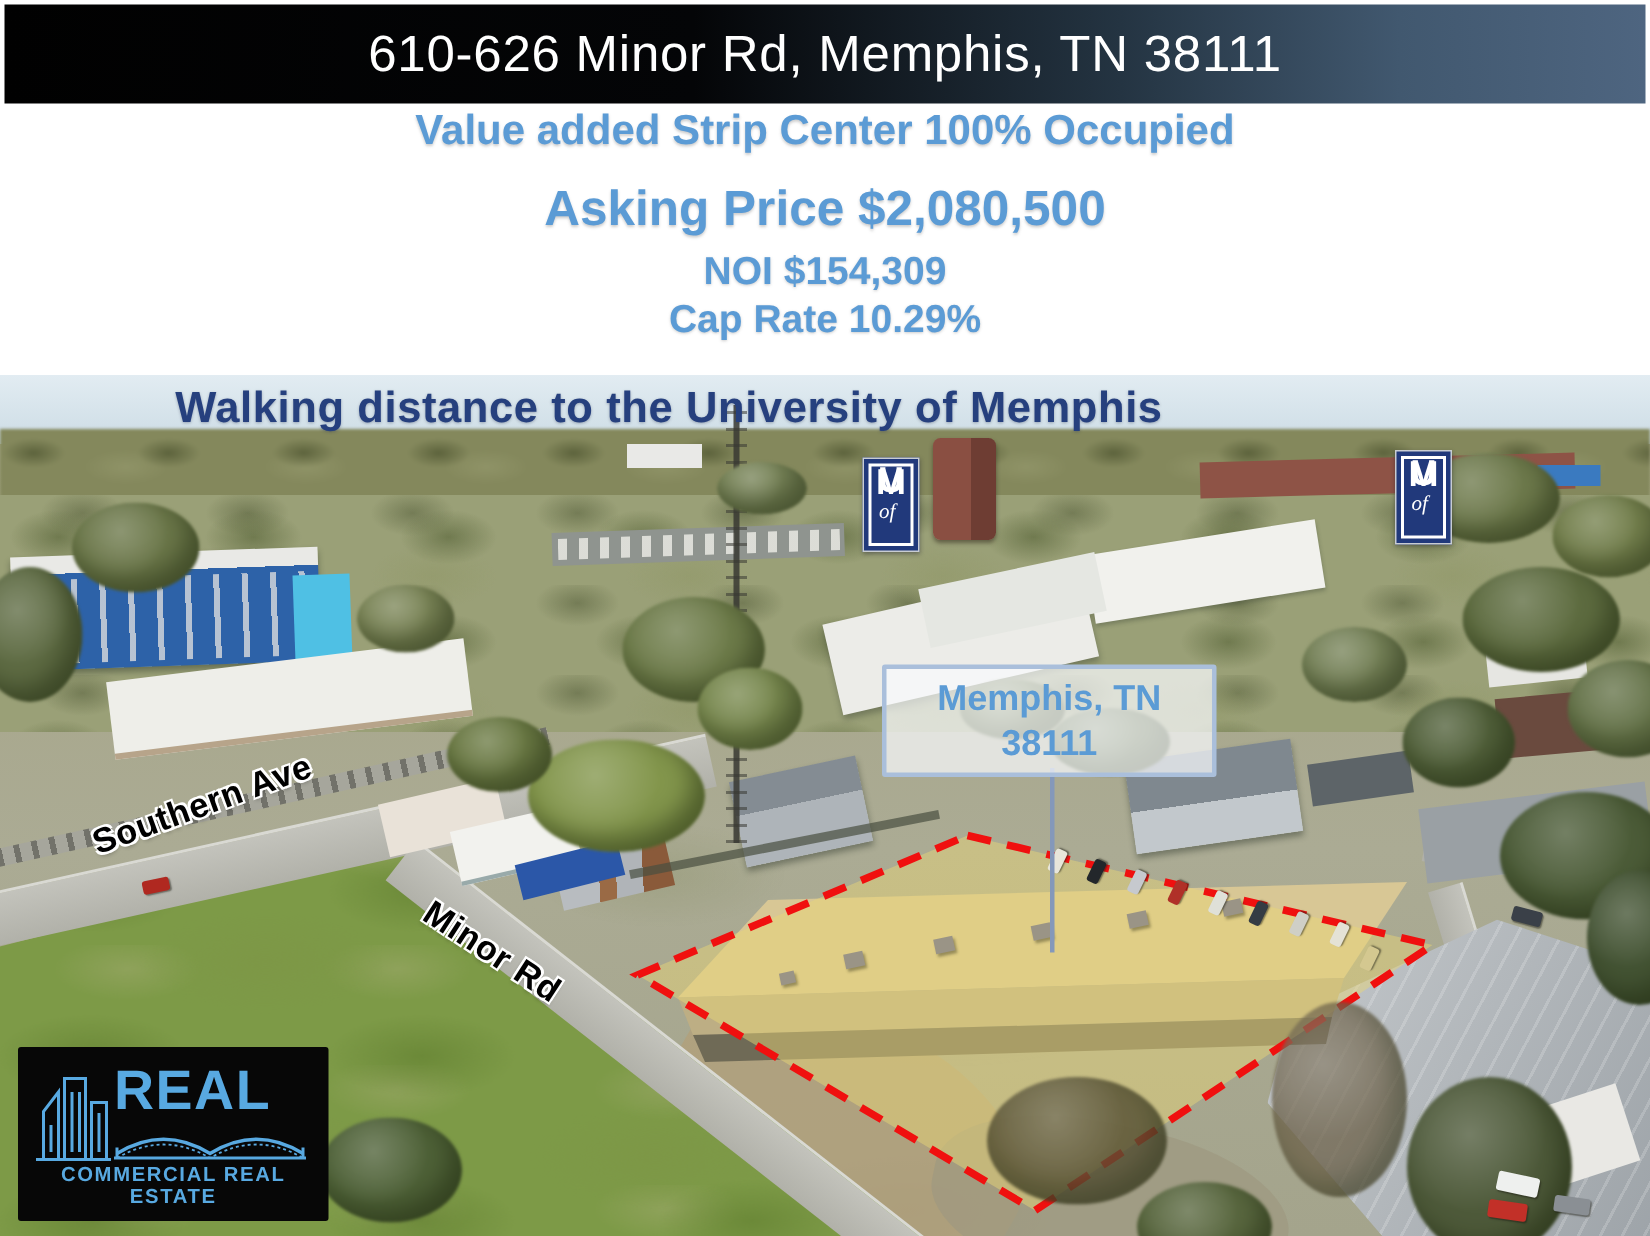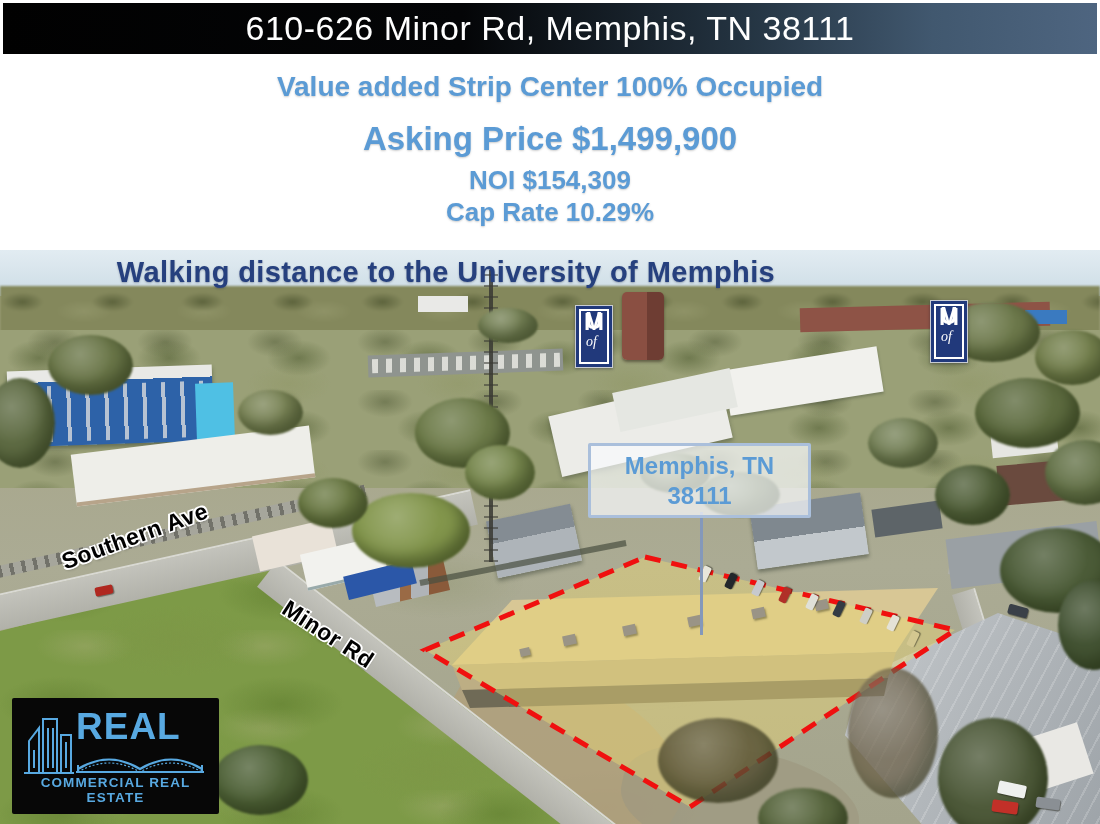--- a/index.html
+++ b/index.html
@@ -1,20 +1,20 @@
 <!DOCTYPE html>
 <html><head>
 <meta charset="utf-8">
 <style>
   html,body{margin:0;padding:0;background:#e9e9e9;}
   .page{position:relative;width:1100px;height:824px;background:#ffffff;overflow:hidden;
         font-family:"Liberation Sans",sans-serif;}
 
   
-  .banner{position:absolute;left:3px;top:3px;width:1094px;height:51px;
+  .banner{position:absolute;left:3px;top:3px;width:1094px;height:66px;
     background:linear-gradient(90deg,#010101 0%,#040507 42%,#243442 68%,#41586f 85%,#4e6580 100%);
     display:flex;align-items:center;justify-content:center;}
   .banner span{color:#ffffff;font-size:34px;font-weight:400;letter-spacing:.5px;}
 
   
   .hl{position:absolute;left:0;width:1100px;text-align:center;color:#5b9bd5;
       text-shadow:0 1px 2px rgba(110,110,110,.35);}
   .subtitle{top:71px;font-size:28px;font-weight:600;}
   .price{top:120px;font-size:33px;font-weight:700;}
   .noi{top:165px;font-size:26px;font-weight:600;}
@@ -121,21 +121,21 @@
 </head>
 <body>
 
 <div class="page">
 
   <div class="banner">
     <span>610-626 Minor Rd, Memphis, TN 38111</span>
   </div>
 
   <div class="hl subtitle">Value added Strip Center 100% Occupied</div>
-  <div class="hl price">Asking Price $1,499,900</div>
+  <div class="hl price">Asking Price $2,080,500</div>
   <div class="hl noi">NOI $154,309</div>
   <div class="hl cap">Cap Rate 10.29%</div>
 
   <div class="photo">
 
     <div class="sky"></div>
     <div class="treeline-far"></div>
     <div class="midband"></div>
     <div class="mottle"></div>
     <div class="grass-field"></div>

